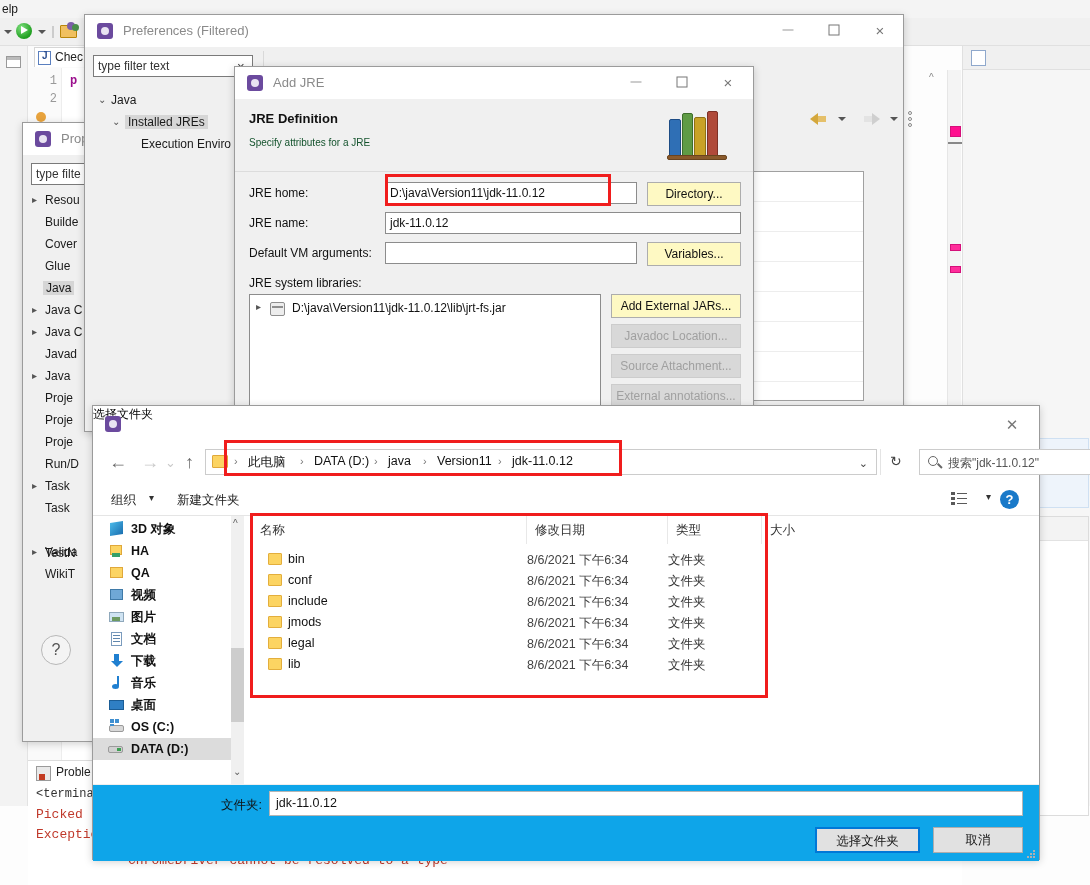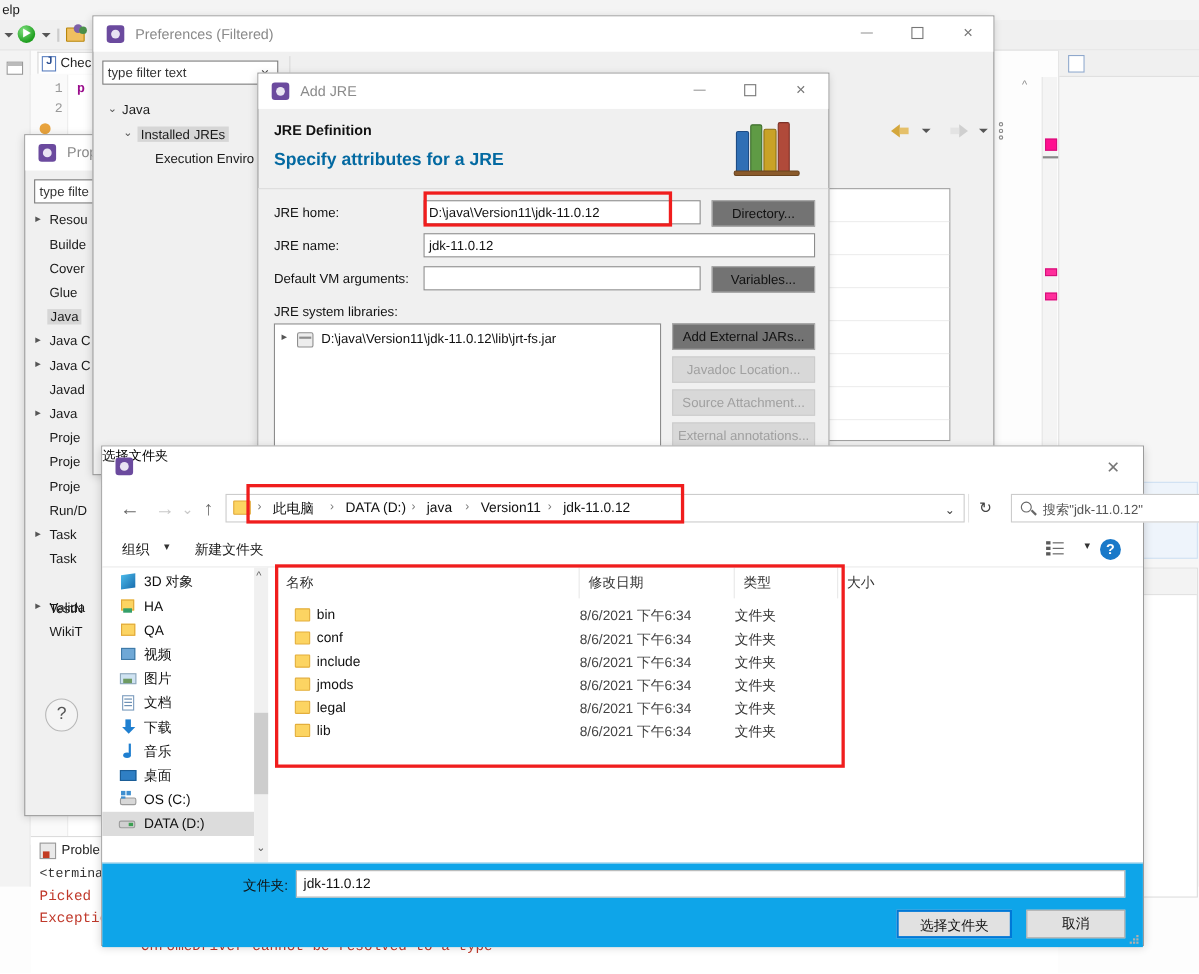--- a/index.html
+++ b/index.html
@@ -112,27 +112,27 @@
   .arrow-l:after { content:""; position:absolute; left:8px; top:-3px; width:8px;height:6px; background:#e5c06a; }
   .arrow-r { width:0;height:0;border-top:6px solid transparent;border-bottom:6px solid transparent;
              border-left:8px solid #cfcfcf; position:absolute; }
   .arrow-r:after { content:""; position:absolute; left:-16px; top:-3px; width:8px;height:6px; background:#e3e3e3; }
   .kebab { position:absolute; width:4px; }
   .kebab i { display:block; width:4px;height:4px; border:1px solid #888; border-radius:50%; margin-bottom:2px; }
 
   
   #addjre { left:234px; top:66px; width:520px; height:345px; }
   .aj-head { position:absolute; left:14px; top:44px; font-size:13px; font-weight:bold; color:#111; }
-  .aj-sub { position:absolute; left:14px; top:70px; font-size:16px; color:#0369a1;font-weight:bold; }
+  .aj-sub { position:absolute; left:14px; top:70px; font-size:10px; color:#14532d; }
   .aj-books { position:absolute; right:16px; top:36px; width:70px; height:56px; }
   .book { position:absolute; border-radius:2px; }
   .aj-body { position:absolute; left:0; top:104px; width:100%; height:241px; background:#f0f0f0; border-top:1px solid #dcdcdc; }
   .lbl { position:absolute; font-size:12px; color:#111; }
   .inp { position:absolute; background:#fff; border:1px solid #8c8c8c; font-size:12px; color:#111; padding:3px 4px; height:22px; }
-  .btn2 { position:absolute; height:24px; background:#737373; border:1px solid #adadad;
+  .btn2 { position:absolute; height:24px; background:#fef9c3; border:1px solid #adadad;
           font-size:12px; color:#111; text-align:center; line-height:22px; cursor:default; }
   .btn2.dis { color:#a0a0a0; background:#d8d8d8; border-color:#cccccc; }
   .lib-box { position:absolute; background:#fff; border:1px solid #8c8c8c; }
   .lib-row { position:absolute; left:6px; top:6px; font-size:12px; color:#111; white-space:nowrap; }
   .jar-ico { position:absolute; left:14px; top:1px; width:15px;height:14px; background:#ededed; border:1px solid #8e8e8e; border-radius:2px;}
   .jar-ico:after{ content:""; position:absolute; left:1px; top:3px; width:11px;height:2px; background:#8e8e8e;}
 
   
   .redbox { position:absolute; border:3px solid #f01d1d; pointer-events:none; }
 
@@ -152,21 +152,21 @@
   .search-ico { position:absolute; left:8px; top:6px; width:10px; height:10px; border:1.5px solid #666; border-radius:50%; }
   .search-ico:after{ content:""; position:absolute; left:8px; top:8px; width:6px; height:1.5px; background:#666; transform:rotate(45deg);}
   .search-ph { position:absolute; left:28px; top:5px; font-size:12px; color:#555; }
   .fd-toolbar { position:absolute; left:0; top:78px; width:100%; height:32px; background:#ffffff; border-bottom:1px solid #e5e5e5; }
   .tb-link { position:absolute; top:8px; font-size:12.5px; color:#1a1a1a; }
   .view-ico { position:absolute; right:72px; top:8px; width:16px; height:14px; }
   .view-ico i { position:absolute; background:#5a5a5a; display:block; }
   .help-circ { position:absolute; right:20px; top:6px; width:19px; height:19px; border-radius:50%;
                background:#1979c9; color:#fff; font-size:13px; font-weight:bold; text-align:center; line-height:19px; }
   .fd-side { position:absolute; left:0; top:110px; width:150px; height:268px; background:#ffffff; }
-  .side-item { position:absolute; left:10px; width:132px; height:22px; font-size:12.5px; color:#111; padding-left:28px; line-height:22px; white-space:nowrap;}
+  .side-item { position:absolute; left:10px; width:132px; height:22px; font-size:12.5px; color:#111; padding-left:28px; line-height:22px; white-space:nowrap;font-weight:bold;}
   .side-item.sel { background:#dcdcdc; }
   .side-ico { position:absolute; left:5px; top:3px; width:17px; height:16px; }
   .side-scroll { position:absolute; left:138px; top:110px; width:13px; height:268px; background:#f0f0f0; }
   .side-thumb { position:absolute; left:0; top:132px; width:13px; height:74px; background:#cdcdcd; }
   .sc-arrow { position:absolute; left:2px; font-size:10px; color:#606060; }
   .fd-list { position:absolute; left:151px; top:110px; width:795px; height:268px; background:#ffffff; }
   .col-head { position:absolute; top:0; height:28px; border-right:1px solid #e8e8e8; font-size:12.5px; color:#333; padding:6px 0 0 8px; }
   .frow { position:absolute; left:0; width:100%; height:21px; font-size:12.5px; color:#111; }
   .frow .fico { position:absolute; left:24px; top:3px; width:14px; height:12px; background:#fcd462; border:1px solid #e3ae3c; border-radius:1px; }
   .frow .fname { position:absolute; left:44px; top:2px; }

